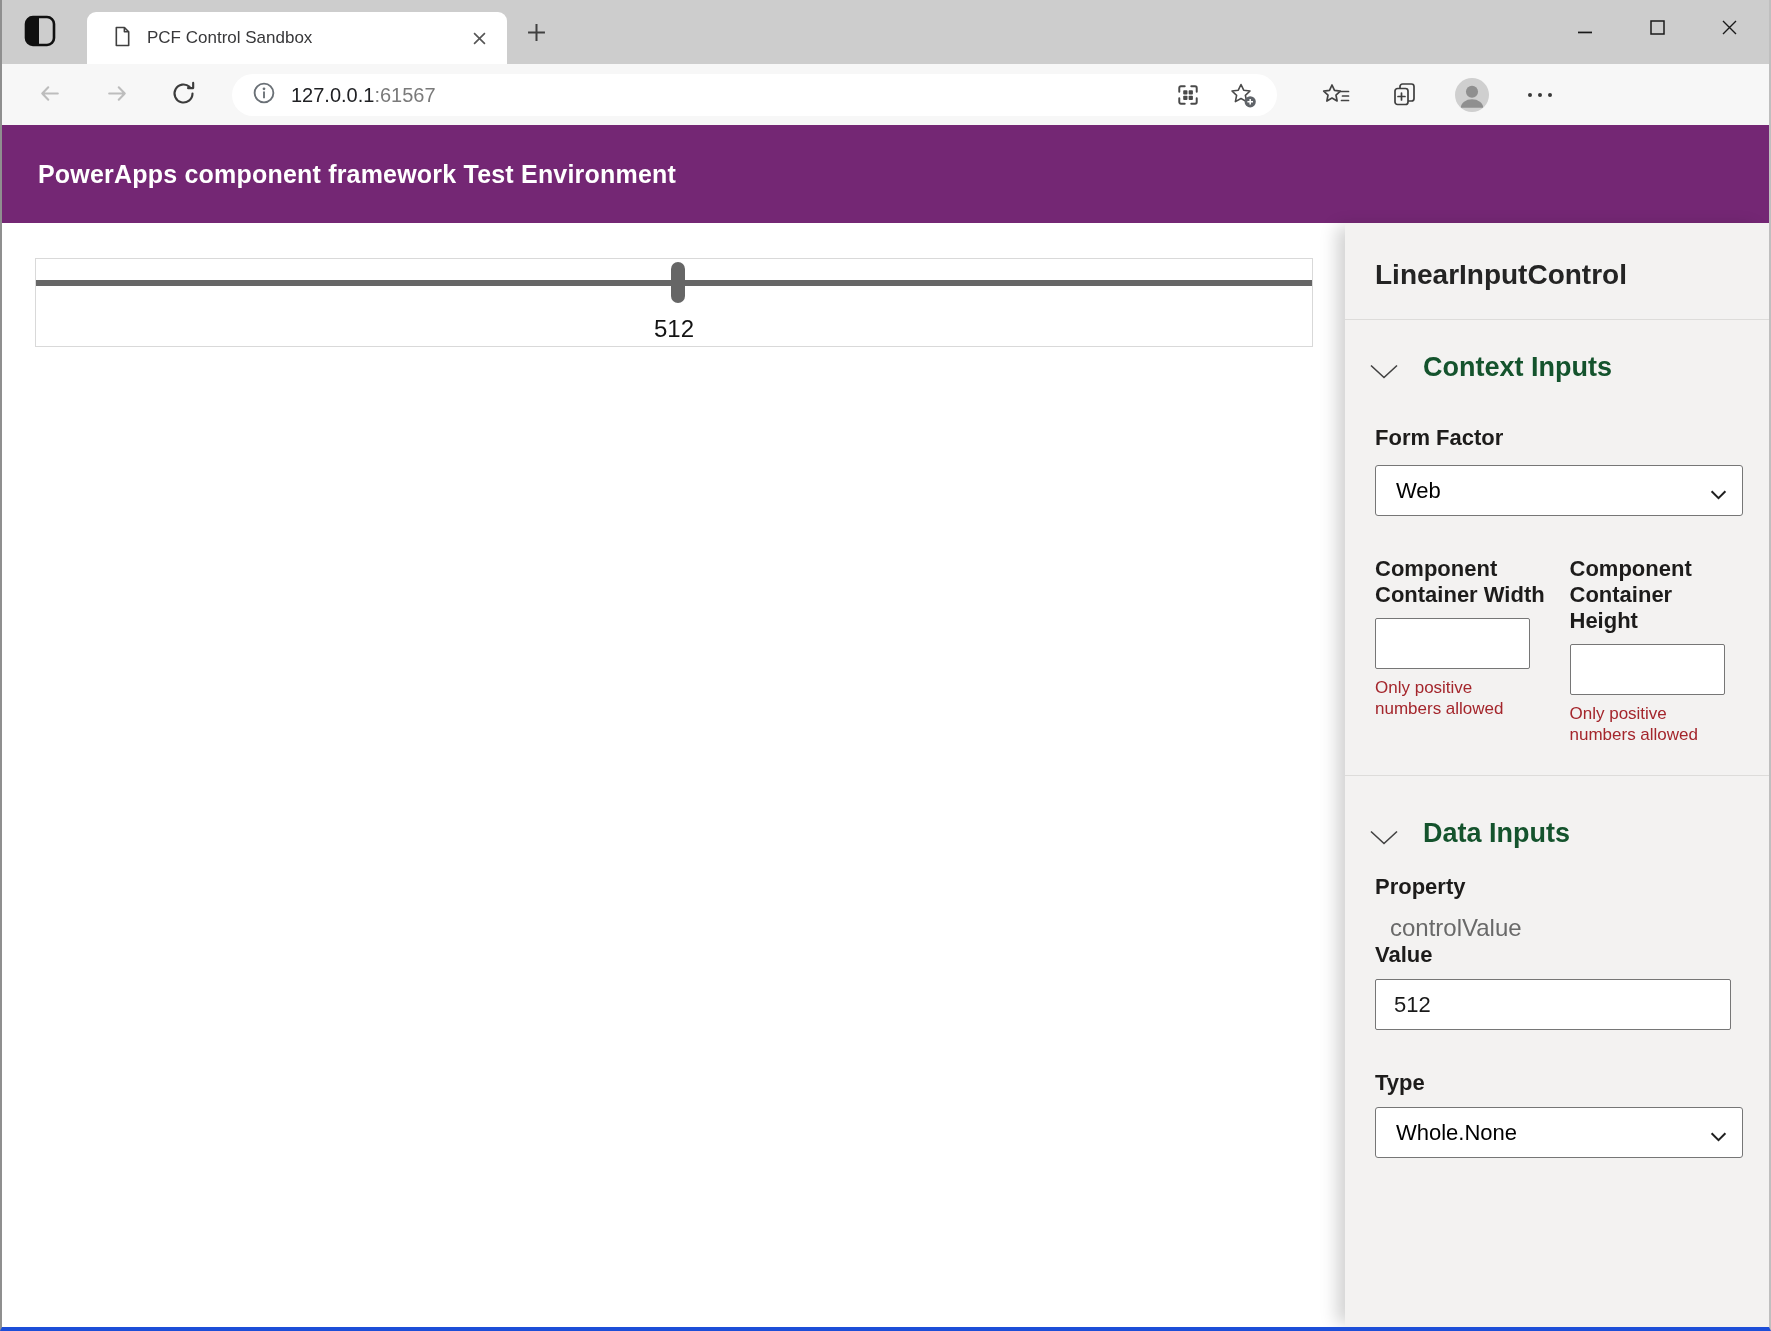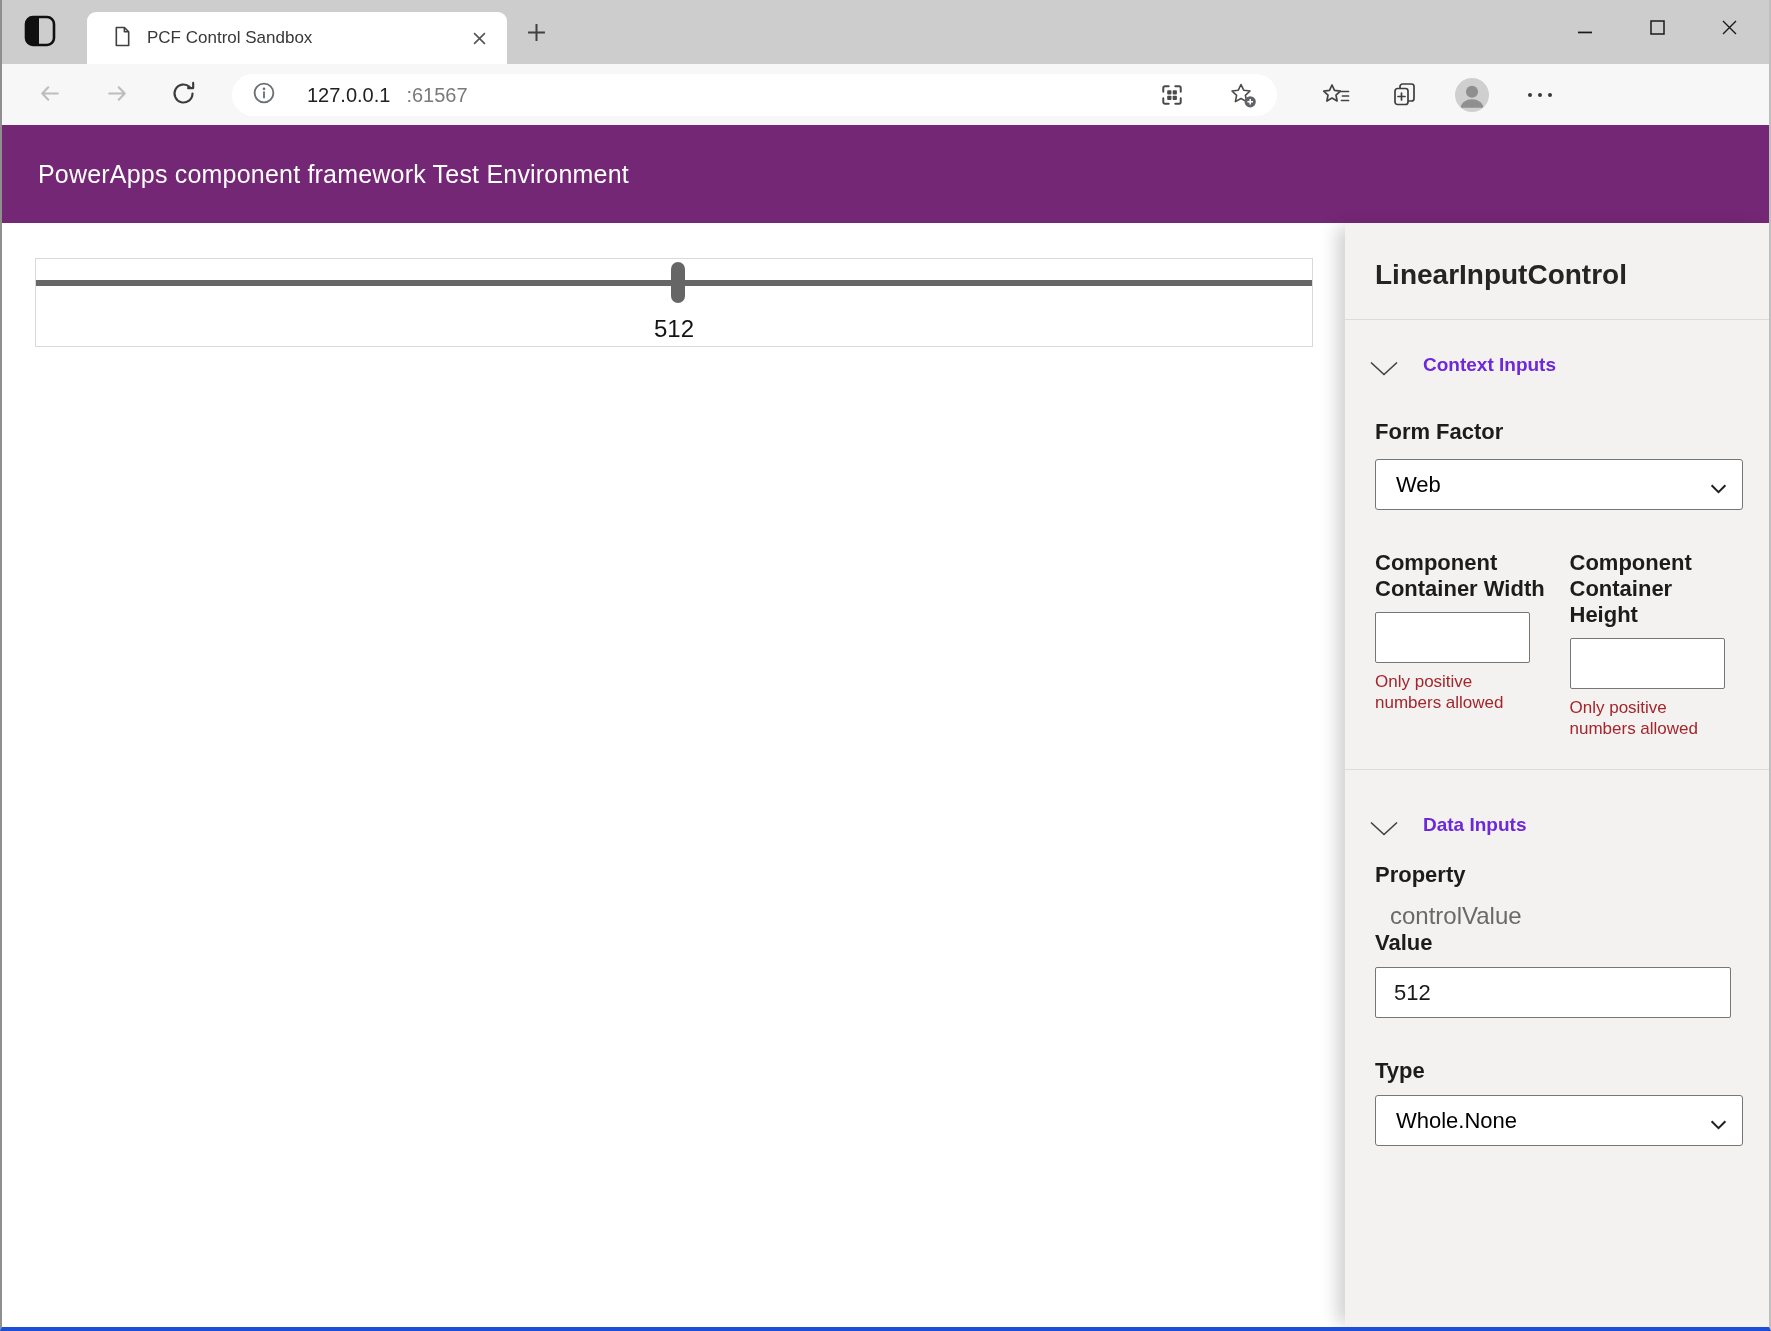--- a/index.html
+++ b/index.html
@@ -14,47 +14,47 @@
     display:flex;align-items:center;padding:0 15px 0 26px;box-sizing:border-box;}
   .tab-title{font-size:17px;color:#38383a;margin-left:15px;flex:1;white-space:nowrap;overflow:hidden;}
   .tab-close{display:flex;align-items:center;justify-content:center;width:26px;height:26px;border-radius:4px;}
   .newtab-btn{position:absolute;left:520px;top:20px;width:28px;height:28px;display:flex;align-items:center;justify-content:center;}
   .win-controls{position:absolute;right:4px;top:0;height:58px;display:flex;}
   .win-btn{width:72px;display:flex;align-items:center;justify-content:center;}
 
   .toolbar{position:absolute;left:0;top:64px;right:0;height:61px;background:#f7f7f7;}
   .nav-btn{position:absolute;top:16px;width:30px;height:30px;display:flex;align-items:center;justify-content:center;}
   .urlbar{position:absolute;left:230px;top:10px;width:1045px;height:42px;background:#fff;border-radius:21px;
-    display:flex;align-items:center;padding:0 20px;box-sizing:border-box;gap:16px;}
+    display:flex;align-items:center;padding:0 20px;box-sizing:border-box;}
   .url-host{font-size:20px;color:#202124;margin-left:15px;}
   .url-port{font-size:20px;color:#7a7a7a;}
   .url-spacer{flex:1;}
   .url-icon{margin-left:30px;display:flex;align-items:center;}
   .toolbar-icons{position:absolute;right:204px;top:0;height:61px;display:flex;align-items:center;}
   .tb-btn{width:50px;height:44px;display:flex;align-items:center;justify-content:center;margin-left:18px;}
 
   
   .banner{position:absolute;left:0;top:125px;right:0;height:98px;background:#742774;
     display:flex;align-items:center;padding-left:36px;box-sizing:border-box;}
-  .banner-title{color:#ffffff;font-size:25px;letter-spacing:.2px;}
+  .banner-title{color:#ffffff;font-size:25px;letter-spacing:.2px;font-weight:bold;}
 
   .main{position:absolute;left:0;top:223px;right:424px;bottom:0;background:#fff;}
   .slider-box{position:absolute;left:33px;top:35px;width:1278px;height:89px;border:1px solid #d9d9d9;box-sizing:border-box;background:#fff;}
   .slider-track{position:absolute;left:0;right:0;top:21px;height:6px;background:#666666;}
   .slider-thumb{position:absolute;left:50.3%;top:3px;width:14px;height:41px;border-radius:7px;background:#666666;transform:translateX(-50%);}
   .slider-value{position:absolute;left:0;right:0;top:56px;text-align:center;font-size:24px;color:#141414;}
 
   
   .sidebar{position:absolute;top:223px;right:0;width:424px;bottom:0;background:#f3f2f1;
     box-shadow:-12px 0 16px -4px rgba(0,0,0,.18);padding:0 26px 0 30px;box-sizing:border-box;}
   .sb-title{margin-top:36px;font-size:28px;font-weight:bold;color:#242424;}
   .sb-divider{height:1px;background:#dddcda;margin:28px -26px 0 -30px;}
   .sec-header{margin-top:32px;display:flex;align-items:center;margin-left:-6px;}
   .sec-chevron{flex:0 0 auto;display:flex;align-items:center;margin-top:8px;}
-  .sec-title{font-size:19px;font-weight:bold;color:#6d28d9;margin-left:24px;}
+  .sec-title{font-size:27px;font-weight:bold;color:#14532d;margin-left:24px;}
   .fld-label{font-size:22px;font-weight:bold;color:#1d1c1b;}
   .mt-ff{margin-top:42px;} .mt-val{} .mt-type{margin-top:40px;} .mt-prop{margin-top:25px;}
   .select-wrap{position:relative;margin-top:14px;width:368px;height:51px;}
   .select-wrap select{width:100%;height:100%;appearance:none;-webkit-appearance:none;border:1px solid #767676;border-radius:3px;
     background:#fff;font-family:"Liberation Sans",sans-serif;font-size:22px;color:#000000;padding:0 44px 0 20px;box-sizing:border-box;}
   .select-wrap .chev{position:absolute;right:16px;top:21px;pointer-events:none;}
   .cols{display:flex;margin-top:40px;}
   .col{width:181px;} .col + .col{margin-left:21px;}
   .col-label{font-size:22px;font-weight:bold;line-height:26px;color:#1d1c1b;}
   .col-input{margin-top:10px;width:155px;height:51px;border:1px solid #767676;border-radius:2px;background:#fff;box-sizing:border-box;

